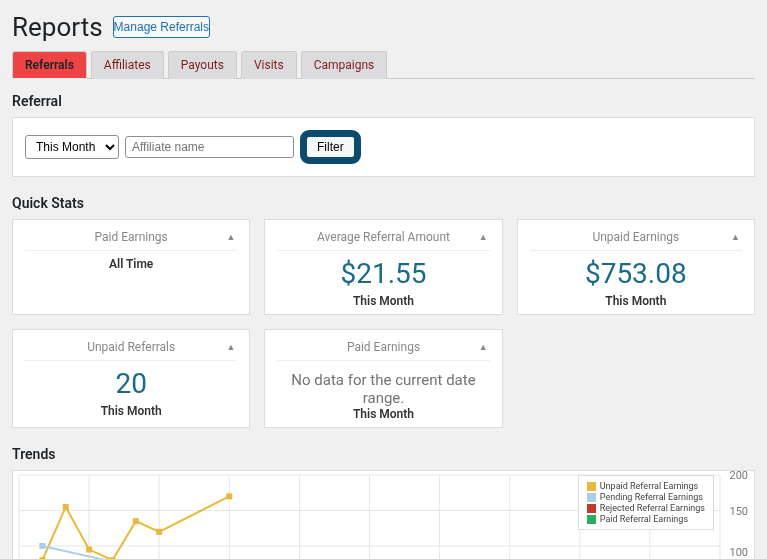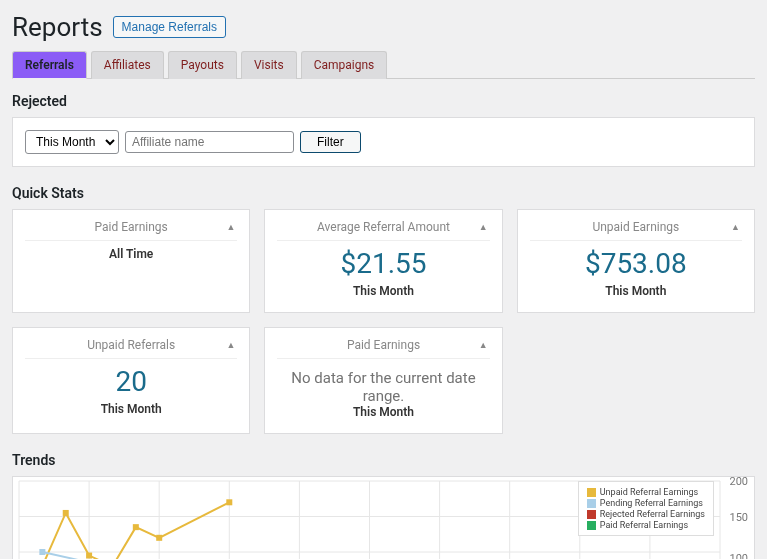--- a/index.html
+++ b/index.html
@@ -20,21 +20,21 @@
   }
   .page-title {
     font-size: 26px;
     font-weight: 400;
     margin: 0;
   }
   .btn-outline {
     border: 1px solid #2271b1;
     color: #2271b1;
     background: #f6f7f7;
-    padding: 3px 8px;
+    padding: 3px 0;
     border-radius: 3px;
     font-size: 12px;
     cursor: pointer;
   }
   .tabs {
     display: flex;
     border-bottom: 1px solid #ccc;
     margin-bottom: 14px;
   }
   .tab {
@@ -44,21 +44,21 @@
     background: #dcdcde;
     margin-right: 4px;
     border-radius: 3px 3px 0 0;
     color: #7f1d1d;
     cursor: pointer;
     font-size: 12px;
     position: relative;
     top: 1px;
   }
   .tab.active {
-    background: #8b5cf6;
+    background: #ef4444;
     color: #1d2327;
     font-weight: 600;
     border-bottom: 1px solid #f0f0f1;
   }
   .section-title {
     font-size: 14px;
     font-weight: 600;
     margin: 0 0 8px 0;
   }
   .panel {
@@ -73,37 +73,37 @@
     align-items: center;
   }
   select, input[type=text] {
     border: 1px solid #8c8f94;
     border-radius: 3px;
     padding: 3px 6px;
     font-size: 12px;
     background: #fff;
   }
   .btn {
-    border: 1px solid #0c4a6e;
+    border: 7px solid #0c4a6e;
     background: #f6f7f7;
-    border-radius: 3px;
-    padding: 3px 16px;
+    border-radius: 9px;
+    padding: 3px 10px;
     font-size: 12px;
     cursor: pointer;
   }
   .stats-grid {
     display: grid;
     grid-template-columns: repeat(3, 1fr);
     gap: 14px;
     margin-bottom: 18px;
   }
   .stat-card {
     background: #fff;
     border: 1px solid #dcdcde;
-    padding: 10px 12px 14px;
+    padding: 10px 12px 6px;
     text-align: center;
     position: relative;
   }
   .stat-label {
     color: #888;
     font-size: 12px;
     margin-bottom: 6px;
     border-bottom: 1px solid #eee;
     padding-bottom: 6px;
     position: relative;
@@ -164,21 +164,21 @@
 </div>
 
 <div class="tabs" id="tabs">
     <div class="tab active">Referrals</div>
     <div class="tab">Affiliates</div>
     <div class="tab">Payouts</div>
     <div class="tab">Visits</div>
     <div class="tab">Campaigns</div>
   </div>
 
-<h3 class="section-title">Rejected</h3>
+<h3 class="section-title">Referral</h3>
 <div class="panel">
   <div class="filters-row">
     <select id="range-select"><option>This Month</option></select>
     <input type="text" placeholder="Affiliate name" style="">
     <button class="btn">Filter</button>
   </div>
 </div>
 
 <h3 class="section-title">Quick Stats</h3>
 <div class="stats-grid" id="stats-grid">

